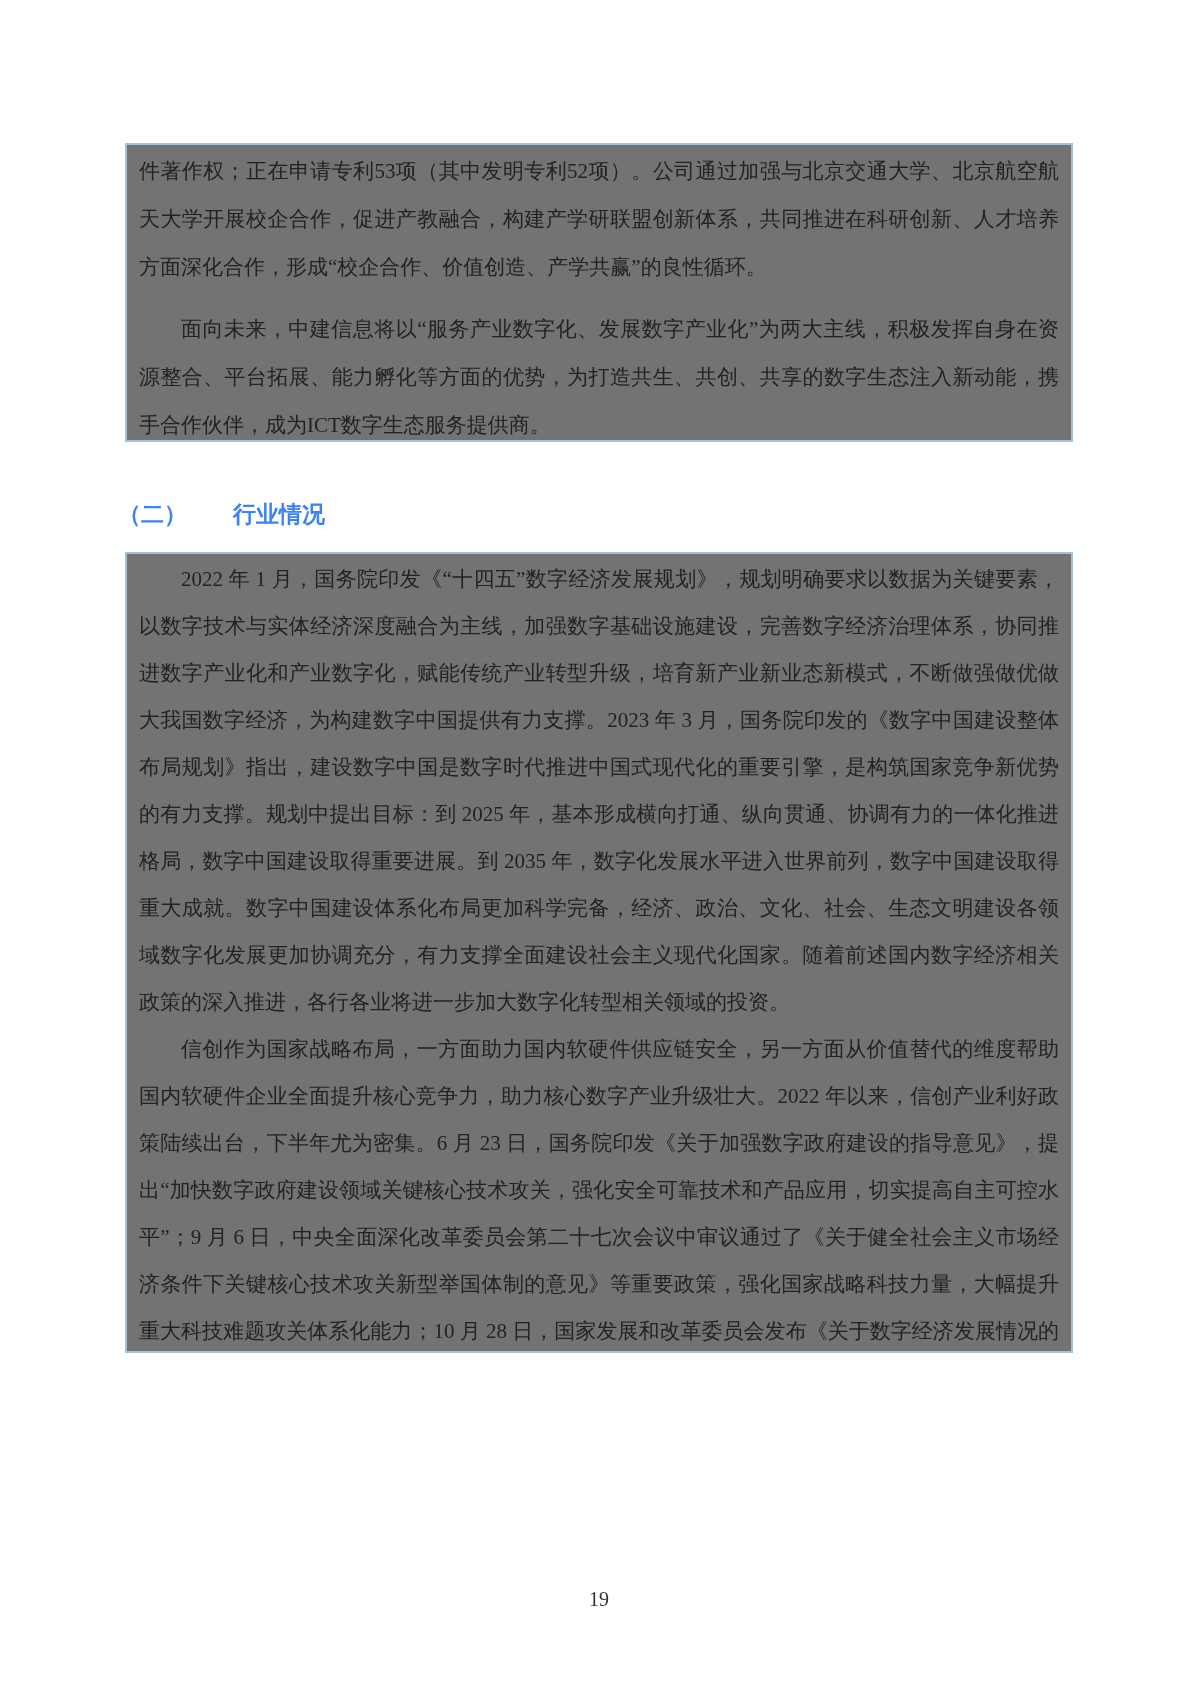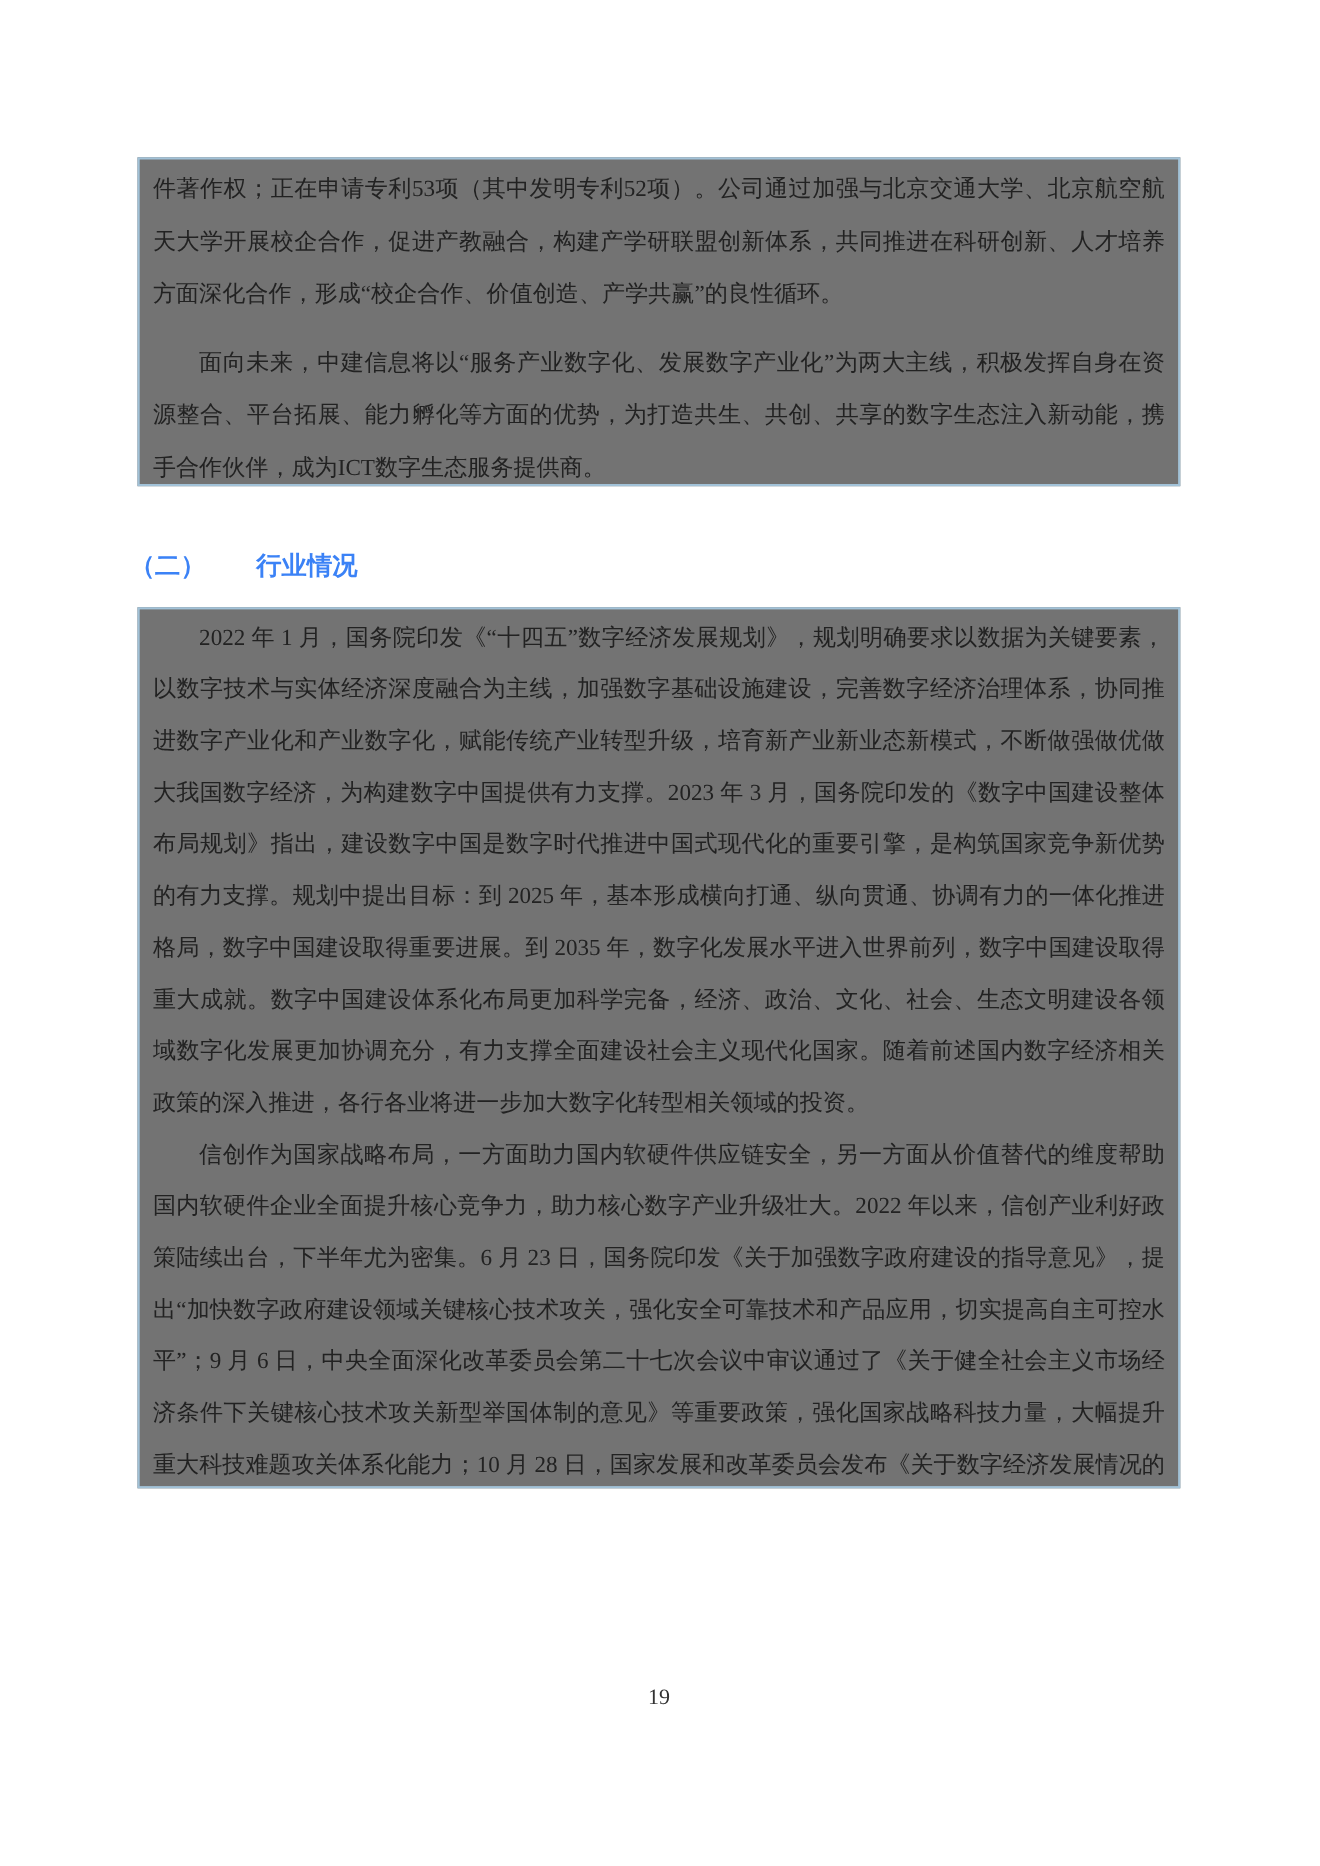--- a/index.html
+++ b/index.html
@@ -44,21 +44,21 @@
     top:487px;
     font-size:23px;
     font-weight:bold;
     color:#3b82f6;
     white-space:nowrap;
     margin-top:12px;
   }
   .heading .numbering{display:inline-block;margin-right:46px;}
   .page-number{
     position:absolute;
-    top:1532px;
+    top:1588px;
     left:125px;
     width:948px;
     text-align:center;
     font-size:20px;
     color:#333;
   }
 </style>
 </head>
 <body>
 

